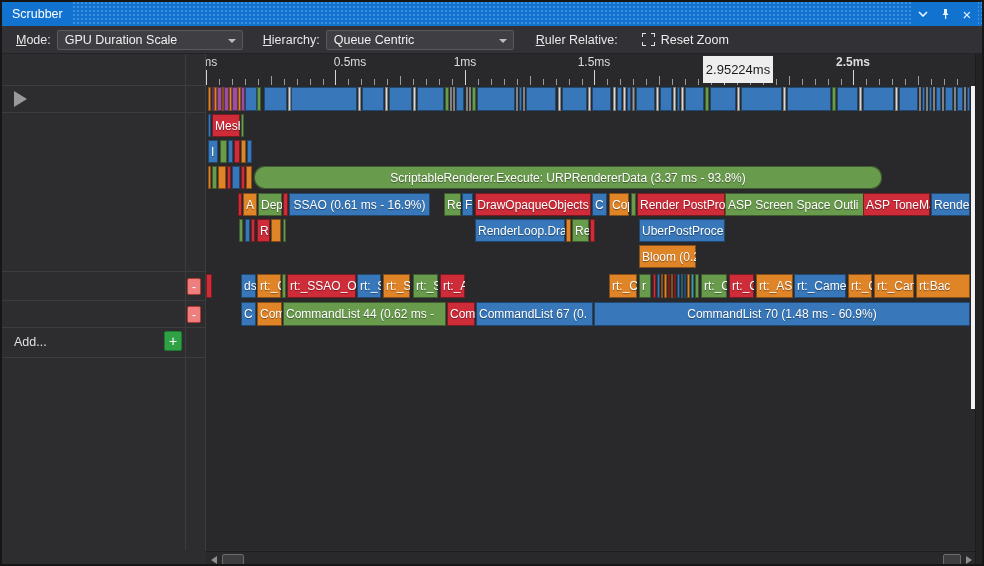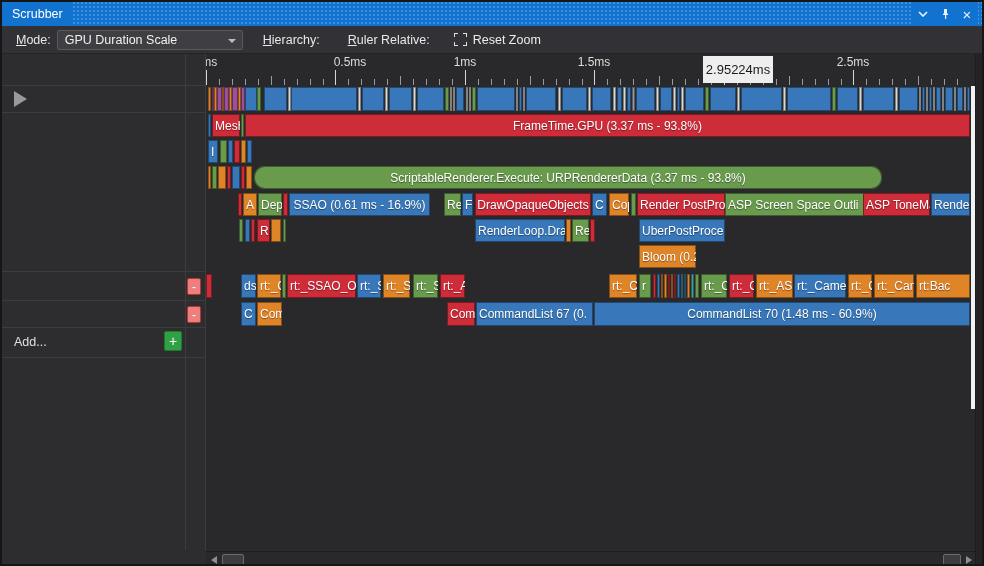--- a/index.html
+++ b/index.html
@@ -118,20 +118,24 @@
     </div>
   </div>
 
   <div class="toolbar">
     <span class="tb-label" style="margin-left:14px;"><span class="mn">M</span><span>ode:</span></span>
     <div class="dropdown" style="width:186px;">
       <span>GPU Duration Scale</span>
       <span class="arrow"></span>
     </div>
     <span class="tb-label" style="margin-left:20px;"><span class="mn">H</span><span>ierarchy:</span></span>
+    <div class="dropdown" style="width:188px;">
+      <span>Queue Centric</span>
+      <span class="arrow"></span>
+    </div>
     <span class="tb-label" style="margin-left:22px;"><span class="mn">R</span><span>uler Relative:</span></span>
     <div class="reset-zoom">
       <span class="rz-icon">
           <i></i>
           <i></i>
           <i></i>
           <i></i>
         </span>
       <span>Reset Zoom</span>
     </div>
@@ -144,21 +148,21 @@
         <div class="tick-label" style="left: -30px;">0ms</div>
         <div class="tick" style="left: 0px; top: 16px; height: 15px;"></div>
         <div class="tick-label" style="left: 114px;">0.5ms</div>
         <div class="tick" style="left: 129px; top: 16px; height: 15px;"></div>
         <div class="tick-label" style="left: 229px;">1ms</div>
         <div class="tick" style="left: 259px; top: 16px; height: 15px;"></div>
         <div class="tick-label" style="left: 358px;">1.5ms</div>
         <div class="tick" style="left: 388px; top: 16px; height: 15px;"></div>
         <div class="tick-label" style="left: 488px;">2ms</div>
         <div class="tick" style="left: 518px; top: 16px; height: 15px;"></div>
-        <div class="tick-label" style="left: 617px;">2.5ms</div>
+        <div class="tick-label" style="left: 617px; font-weight: bold;">2.5ms</div>
         <div class="tick" style="left: 647px; top: 16px; height: 15px;"></div>
         <div class="tick minor" style="left: 12.95px; top: 25px; height: 6px;"></div>
         <div class="tick minor" style="left: 25.9px; top: 25px; height: 6px;"></div>
         <div class="tick minor" style="left: 38.85px; top: 25px; height: 6px;"></div>
         <div class="tick minor" style="left: 51.8px; top: 25px; height: 6px;"></div>
         <div class="tick minor" style="left: 64.75px; top: 22px; height: 9px;"></div>
         <div class="tick minor" style="left: 77.7px; top: 25px; height: 6px;"></div>
         <div class="tick minor" style="left: 90.65px; top: 25px; height: 6px;"></div>
         <div class="tick minor" style="left: 103.6px; top: 25px; height: 6px;"></div>
         <div class="tick minor" style="left: 116.55px; top: 25px; height: 6px;"></div>
@@ -282,21 +286,20 @@
           <div class="seg" style="left: 943px; width: 8px; background: rgb(56, 120, 186); padding: 0px;"></div>
           <div class="seg" style="left: 952px; width: 2px; background: rgb(216, 216, 216); padding: 0px;"></div>
           <div class="seg" style="left: 955px; width: 6px; background: rgb(56, 120, 186); padding: 0px;"></div>
           <div class="seg" style="left: 962px; width: 2px; background: rgb(216, 216, 216); padding: 0px;"></div>
           <div class="seg" style="left: 965px; width: 3px; background: rgb(56, 120, 186); padding: 0px;"></div>
         </div>
         <div class="track-row" style="top: 60px; height: 23px;">
           <div class="seg" style="left: 206px; width: 3px; background: rgb(56, 120, 186); padding: 0px;"></div>
           <div class="seg" style="left: 210px; width: 28px; background: rgb(207, 44, 58);">Mesh</div>
           <div class="seg" style="left: 239px; width: 3px; background: rgb(105, 155, 77); padding: 0px;"></div>
-          <div class="seg center" style="left: 243px; width: 725px; background: rgb(207, 44, 58);">FrameTime.GPU (3.37 ms - 93.8%)</div>
         </div>
         <div class="track-row" style="top: 86px; height: 23px;">
           <div class="seg" style="left: 206px; width: 10px; background: rgb(56, 120, 186);">I</div>
           <div class="seg" style="left: 218px; width: 7px; background: rgb(105, 155, 77); padding: 0px;"></div>
           <div class="seg" style="left: 226px; width: 5px; background: rgb(56, 120, 186); padding: 0px;"></div>
           <div class="seg" style="left: 232px; width: 6px; background: rgb(207, 44, 58); padding: 0px;"></div>
           <div class="seg" style="left: 239px; width: 5px; background: rgb(224, 132, 40); padding: 0px;"></div>
           <div class="seg" style="left: 245px; width: 5px; background: rgb(56, 120, 186); padding: 0px;"></div>
         </div>
         <div class="track-row" style="top: 112px; height: 23px;">
@@ -371,20 +374,21 @@
           <div class="seg" style="left: 727px; width: 25px; background: rgb(207, 44, 58);">rt:_C</div>
           <div class="seg" style="left: 754px; width: 37px; background: rgb(224, 132, 40);">rt:_ASP</div>
           <div class="seg" style="left: 792px; width: 52px; background: rgb(56, 120, 186);">rt:_Camer</div>
           <div class="seg" style="left: 846px; width: 24px; background: rgb(224, 132, 40);">rt:_C</div>
           <div class="seg" style="left: 872px; width: 40px; background: rgb(224, 132, 40);">rt:_Can</div>
           <div class="seg" style="left: 914px; width: 54px; background: rgb(224, 132, 40);">rt:Bac</div>
         </div>
         <div class="track-row" style="top: 248px; height: 24px;">
           <div class="seg" style="left: 239px; width: 15px; background: rgb(56, 120, 186);">C</div>
           <div class="seg" style="left: 255px; width: 25px; background: rgb(224, 132, 40);">Com</div>
+          <div class="seg" style="left: 281px; width: 163px; background: rgb(105, 155, 77);">CommandList 44 (0.62 ms -</div>
           <div class="seg" style="left: 445px; width: 28px; background: rgb(207, 44, 58);">Com</div>
           <div class="seg" style="left: 474px; width: 117px; background: rgb(56, 120, 186);">CommandList 67 (0.</div>
           <div class="seg center" style="left: 592px; width: 376px; background: rgb(56, 120, 186);">CommandList 70 (1.48 ms - 60.9%)</div>
         </div>
       </div>
 
     <div class="capture-end"></div>
 
     <div class="left-panel">
       <div class="hline-left" style="top:31px;"></div>

